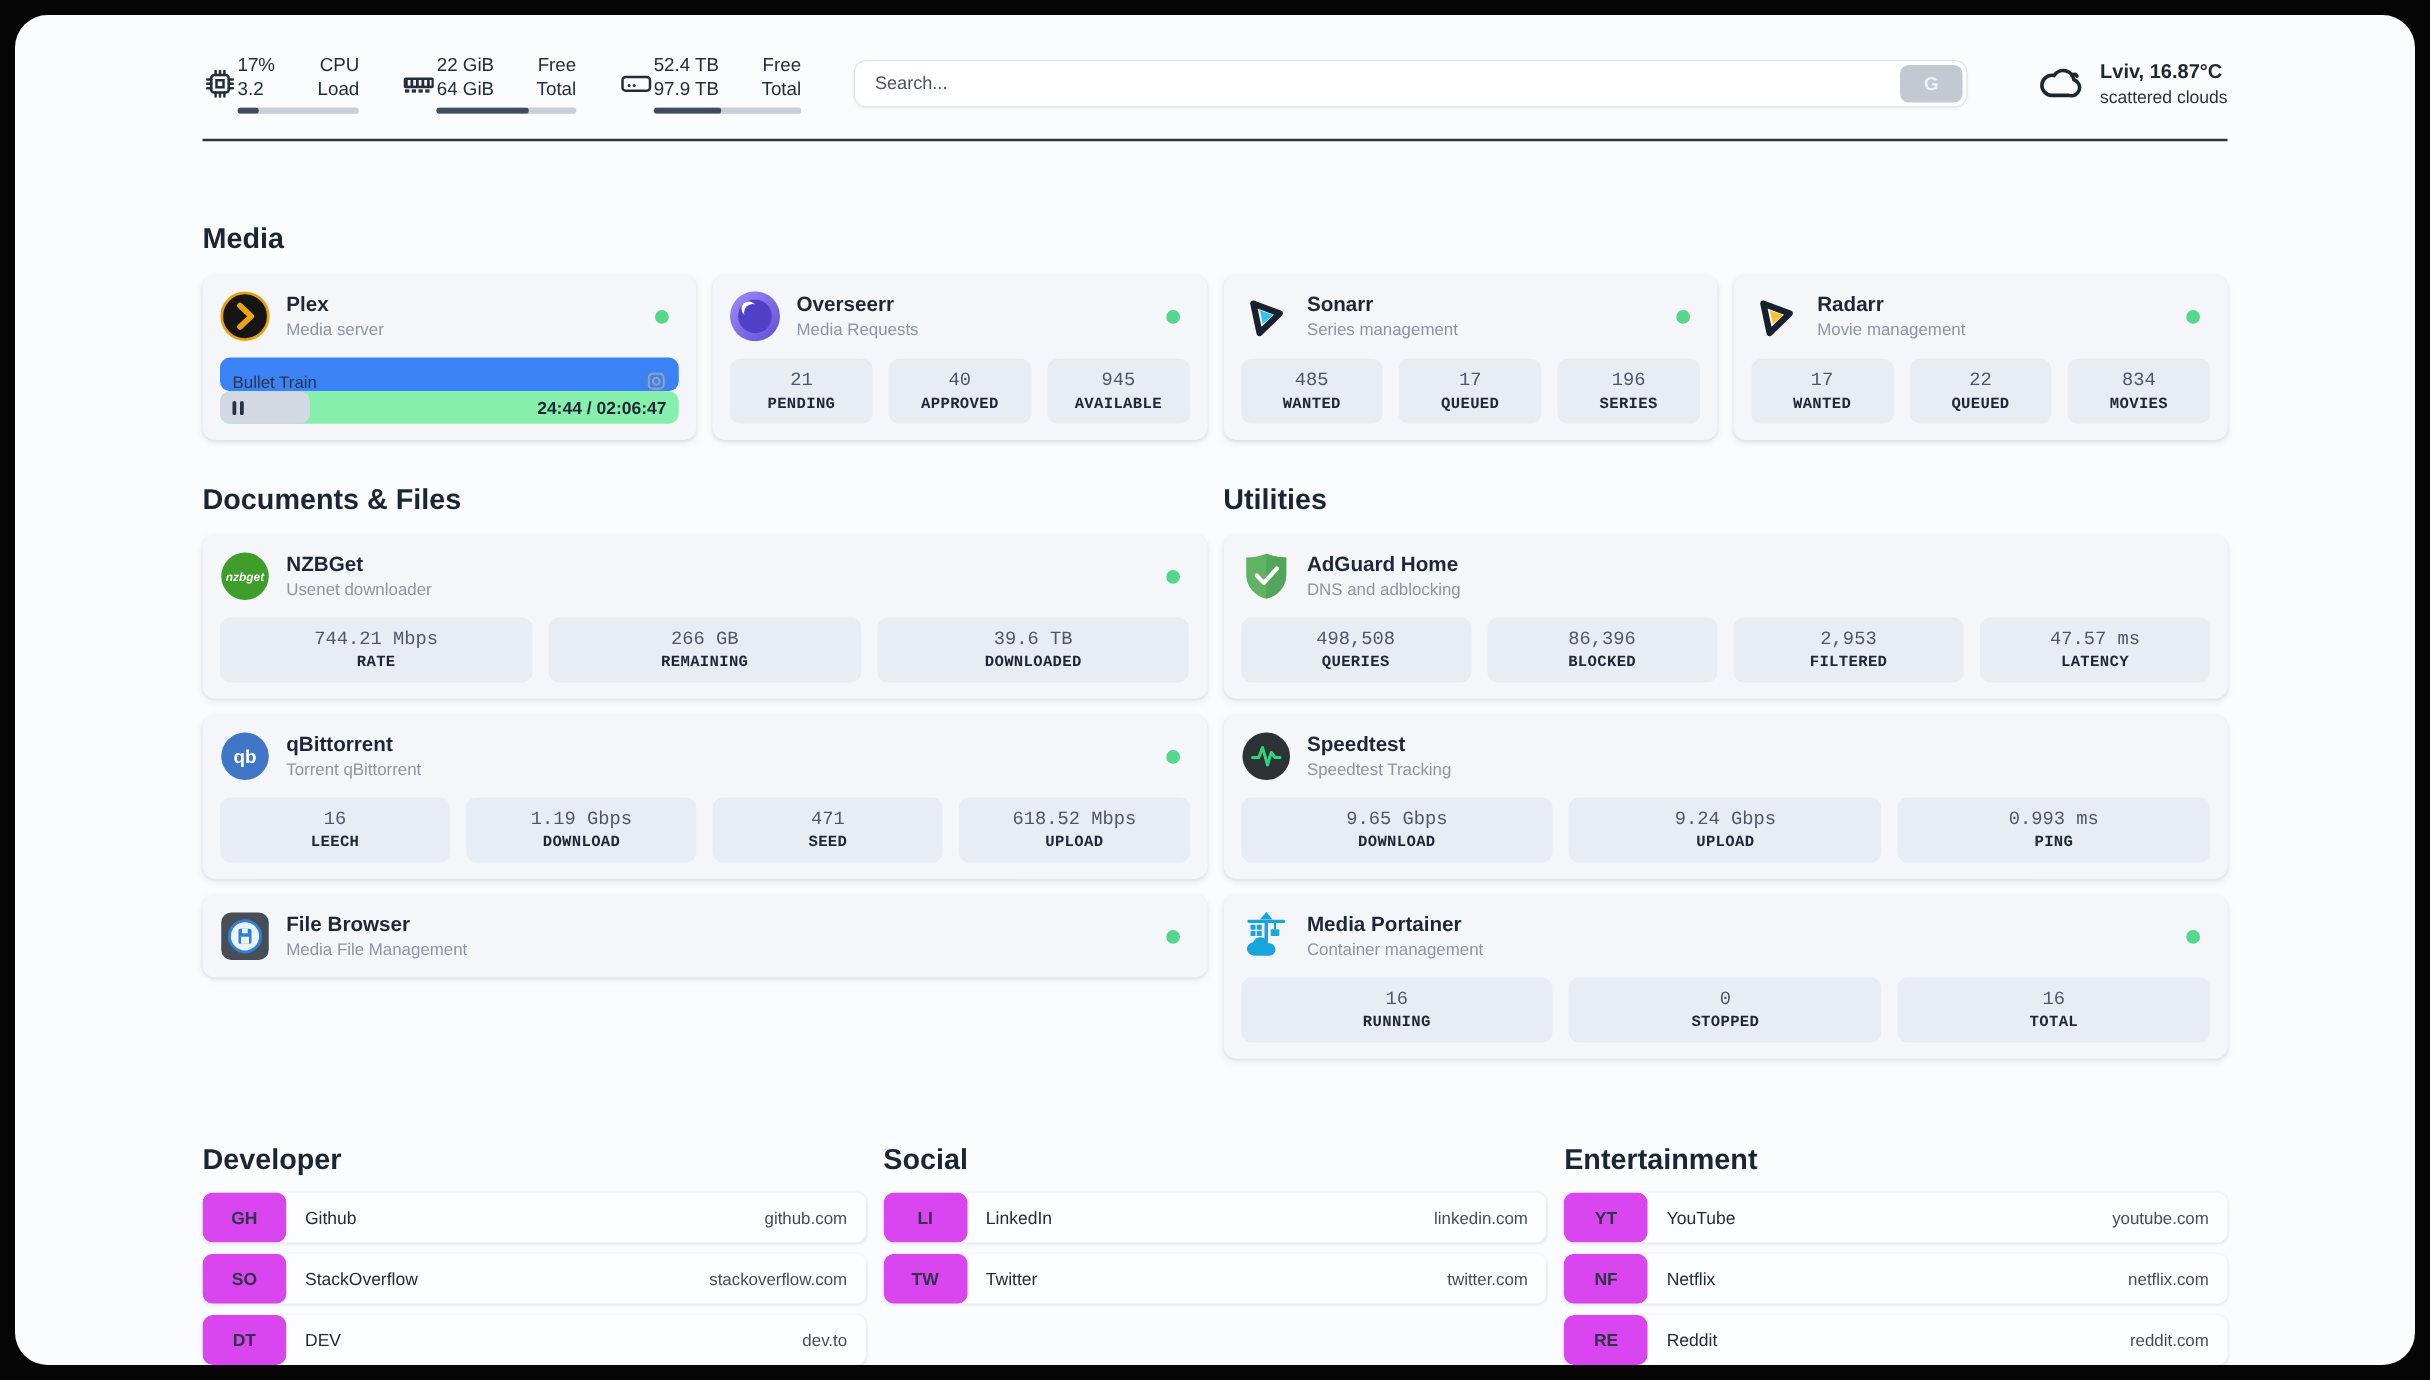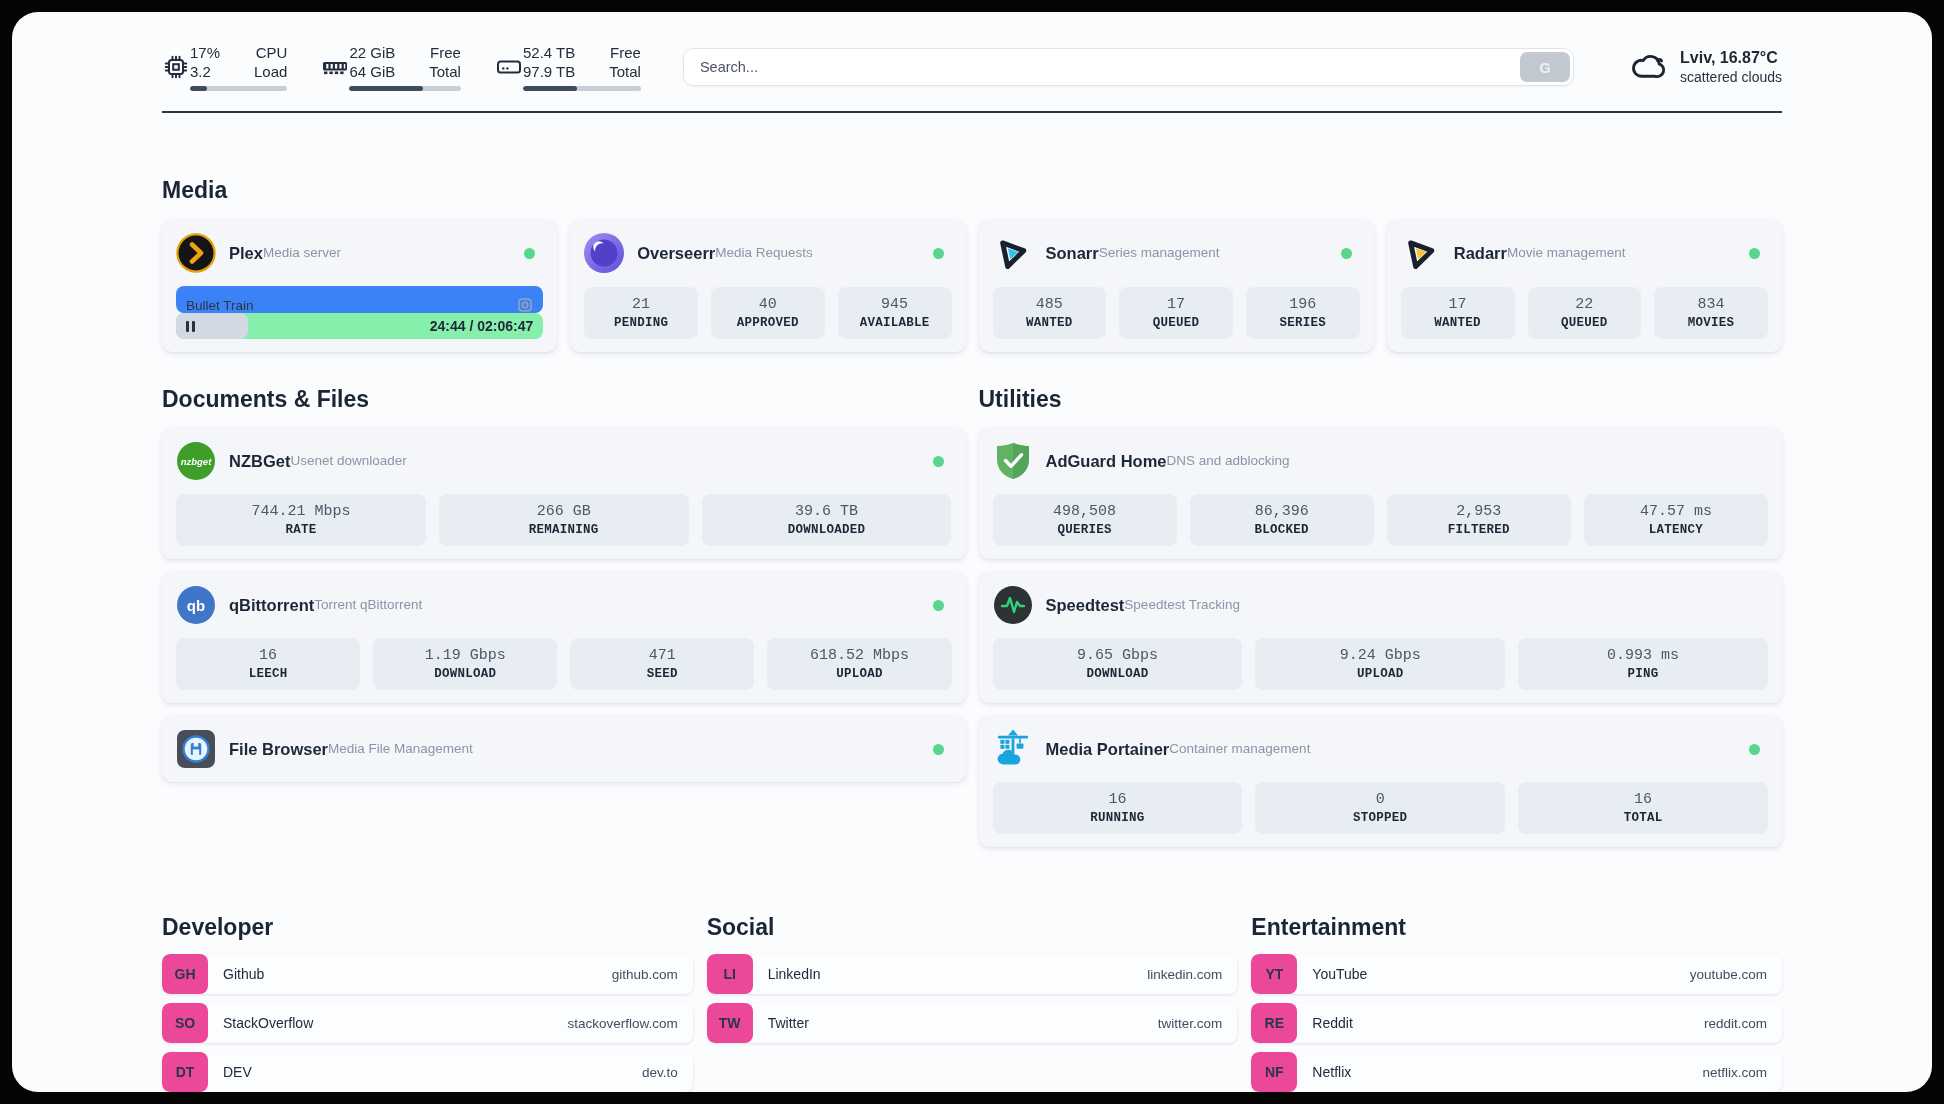--- a/index.html
+++ b/index.html
@@ -37,21 +37,21 @@
 
   
   .section-title{font-size:23px;font-weight:700;color:#1b2635;line-height:27px;}
   .mt-media{margin-top:64px;}
   .cards-row{display:flex;gap:13px;margin-top:16px;align-items:stretch;}
   .card{background:#f4f6f9;border-radius:10px;padding:13px 14px;flex:1;box-sizing:border-box;
         box-shadow:0 2px 6px rgba(25,35,55,.09),0 1px 2px rgba(25,35,55,.05);
         display:flex;flex-direction:column;cursor:pointer;}
   .app-head{display:flex;align-items:center;gap:13px;}
   .app-icon{width:40px;height:40px;flex:none;}
-  .app-titles{display:flex;}
+  .app-titles{display:flex;flex-direction:column;}
   .app-name{font-size:16.5px;font-weight:700;color:#1d2737;line-height:20px;}
   .app-desc{font-size:13.5px;color:#8b95a5;line-height:17px;margin-top:1px;}
   .dot{width:11px;height:11px;border-radius:50%;background:var(--status,#55d78c);
        margin-left:auto;margin-right:8px;flex:none;}
   .stats{display:flex;gap:13px;margin-top:13px;}
   .stats.anchor{margin-top:auto;padding-top:13px;}
   .stat{flex:1;background:#e8edf4;border-radius:8px;padding:8px 4px 9px;text-align:center;font-family:Liberation Mono, monospace;}
   .stat .v{font-size:15px;color:#4c5769;line-height:19px;}
   .stat .l{font-size:12.5px;font-weight:700;color:#1d2737;margin-top:2px;letter-spacing:.02em;}
 
@@ -71,21 +71,21 @@
   .col{flex:1;min-width:0;}
   .col .section-title{margin-bottom:15px;}
   .col .card{margin-bottom:13px;}
 
   
   .bookmarks{display:flex;gap:14px;margin-top:54px;align-items:flex-start;}
   .bm-col{flex:1;min-width:0;}
   .bm-col .section-title{margin-bottom:13px;}
   .bm-row{height:40px;background:#fcfdfe;border-radius:8px;margin-bottom:9px;display:flex;
        align-items:center;box-shadow:0 1px 3px rgba(25,35,55,.12);overflow:hidden;cursor:pointer;}
-  .bm-tag{width:46px;align-self:stretch;background:#ec4899;border-radius:8px;display:flex;
+  .bm-tag{width:67px;align-self:stretch;background:#d946ef;border-radius:8px;display:flex;
        align-items:center;justify-content:center;font-size:14px;font-weight:700;color:#2b3646;flex:none;}
   .bm-name{margin-left:15px;font-size:14px;color:#212c3b;text-align:right;}
   .bm-url{margin-left:auto;margin-right:15px;font-size:13.5px;color:#414d5e;}
   svg{display:block;}
 </style>
 </head>
 <body>
 
 <div class="page">
   <div class="content">
@@ -538,26 +538,26 @@
       </div>
 
       <div class="bm-col">
         <div class="section-title">Entertainment</div>
         <div class="bm-row">
           <span class="bm-tag">YT</span>
           <span class="bm-name">YouTube</span>
           <span class="bm-url">youtube.com</span>
         </div>
         <div class="bm-row">
+          <span class="bm-tag">NF</span>
+          <span class="bm-name">Netflix</span>
+          <span class="bm-url">netflix.com</span>
+        </div>
+        <div class="bm-row">
           <span class="bm-tag">RE</span>
           <span class="bm-name">Reddit</span>
           <span class="bm-url">reddit.com</span>
         </div>
-        <div class="bm-row">
-          <span class="bm-tag">NF</span>
-          <span class="bm-name">Netflix</span>
-          <span class="bm-url">netflix.com</span>
-        </div>
       </div>
     </div>
 
   </div>
 </div>
 
 </body></html>

